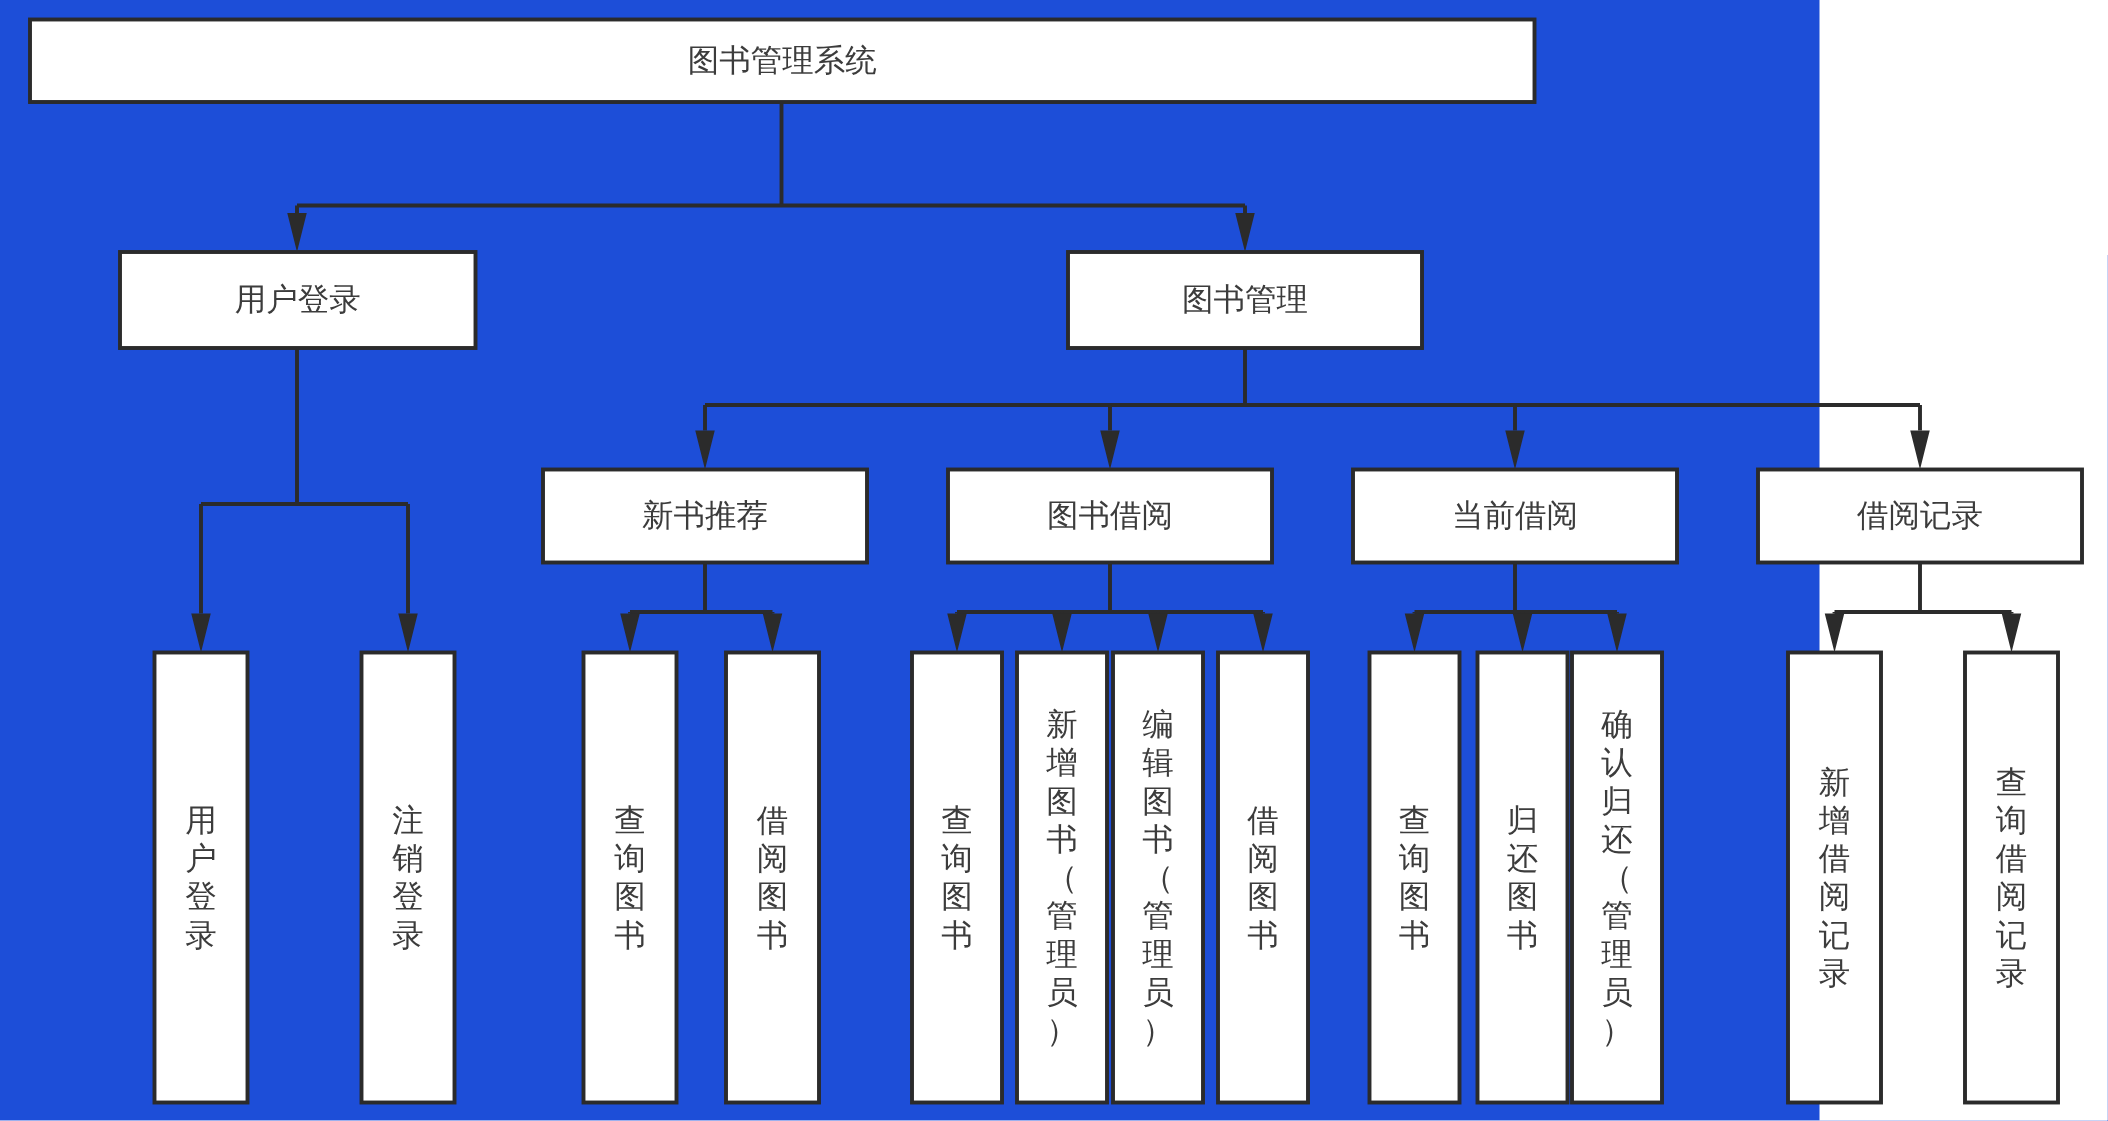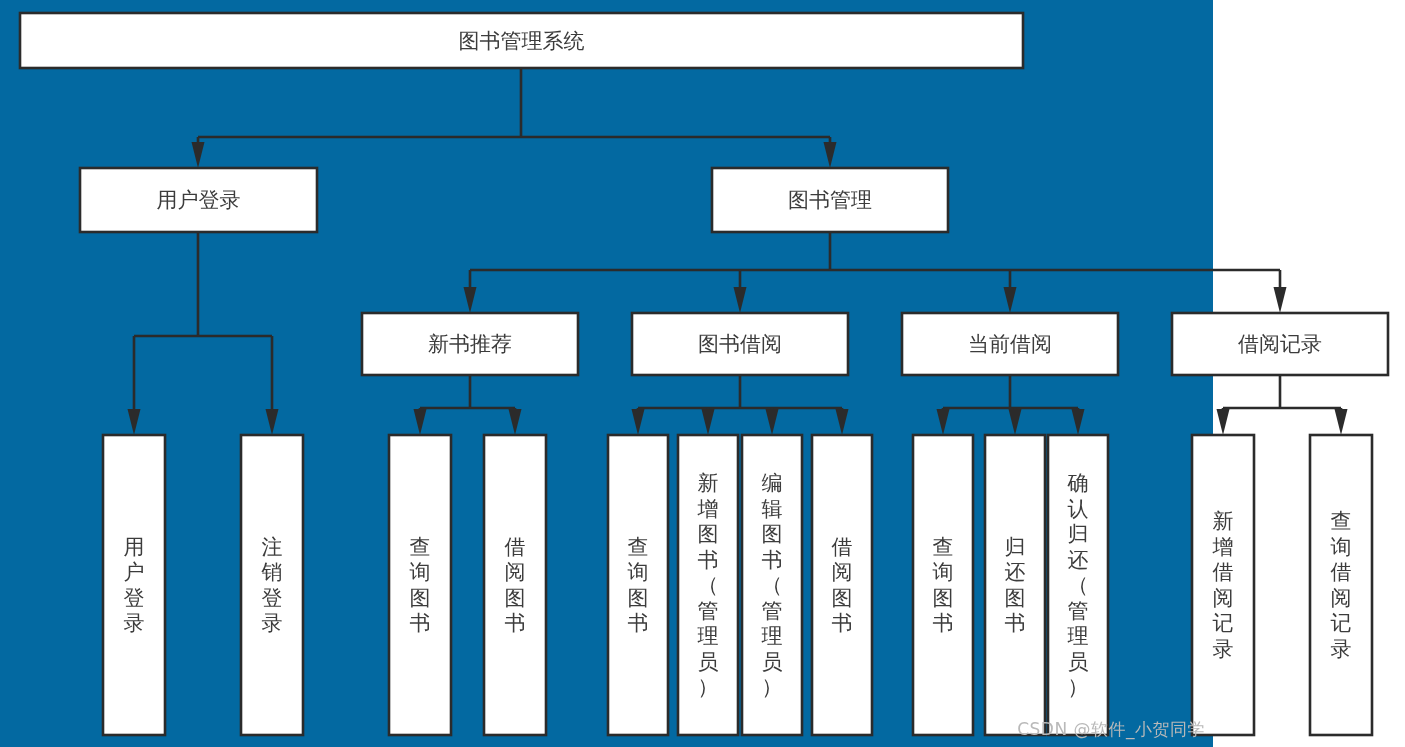--- a/index.html
+++ b/index.html
@@ -10,21 +10,21 @@
   body {
     width: 1405px;
     height: 747px;
     font-family: "DejaVu Sans", "Liberation Sans", sans-serif;
     overflow: hidden;
   }
   #diagram-root {
     position: relative;
     width: 1213px;
     height: 747px;
-    background: #0369a1;
+    background: #1d4ed8;
   }
   svg.flow {
     display: block;
     width: 1405px;
     height: 747px;
   }
   .node-rect {
     fill: #ffffff;
     stroke: #2b2b2b;
     stroke-width: 2.6;
@@ -204,14 +204,13 @@
         <g>
           <rect x="1192" y="435" width="62" height="300" class="node-rect"></rect>
           <text x="1223" class="node-label-vert" y="528.39"><tspan x="1223" dy="0">新</tspan><tspan x="1223" dy="25.5">增</tspan><tspan x="1223" dy="25.5">借</tspan><tspan x="1223" dy="25.5">阅</tspan><tspan x="1223" dy="25.5">记</tspan><tspan x="1223" dy="25.5">录</tspan></text>
         </g>
         <g>
           <rect x="1310" y="435" width="62" height="300" class="node-rect"></rect>
           <text x="1341" class="node-label-vert" y="528.39"><tspan x="1341" dy="0">查</tspan><tspan x="1341" dy="25.5">询</tspan><tspan x="1341" dy="25.5">借</tspan><tspan x="1341" dy="25.5">阅</tspan><tspan x="1341" dy="25.5">记</tspan><tspan x="1341" dy="25.5">录</tspan></text>
         </g>
       </g>
   </svg>
-  <div class="watermark">CSDN @软件_小贺同学</div>
 </div>
 
 </body></html>

